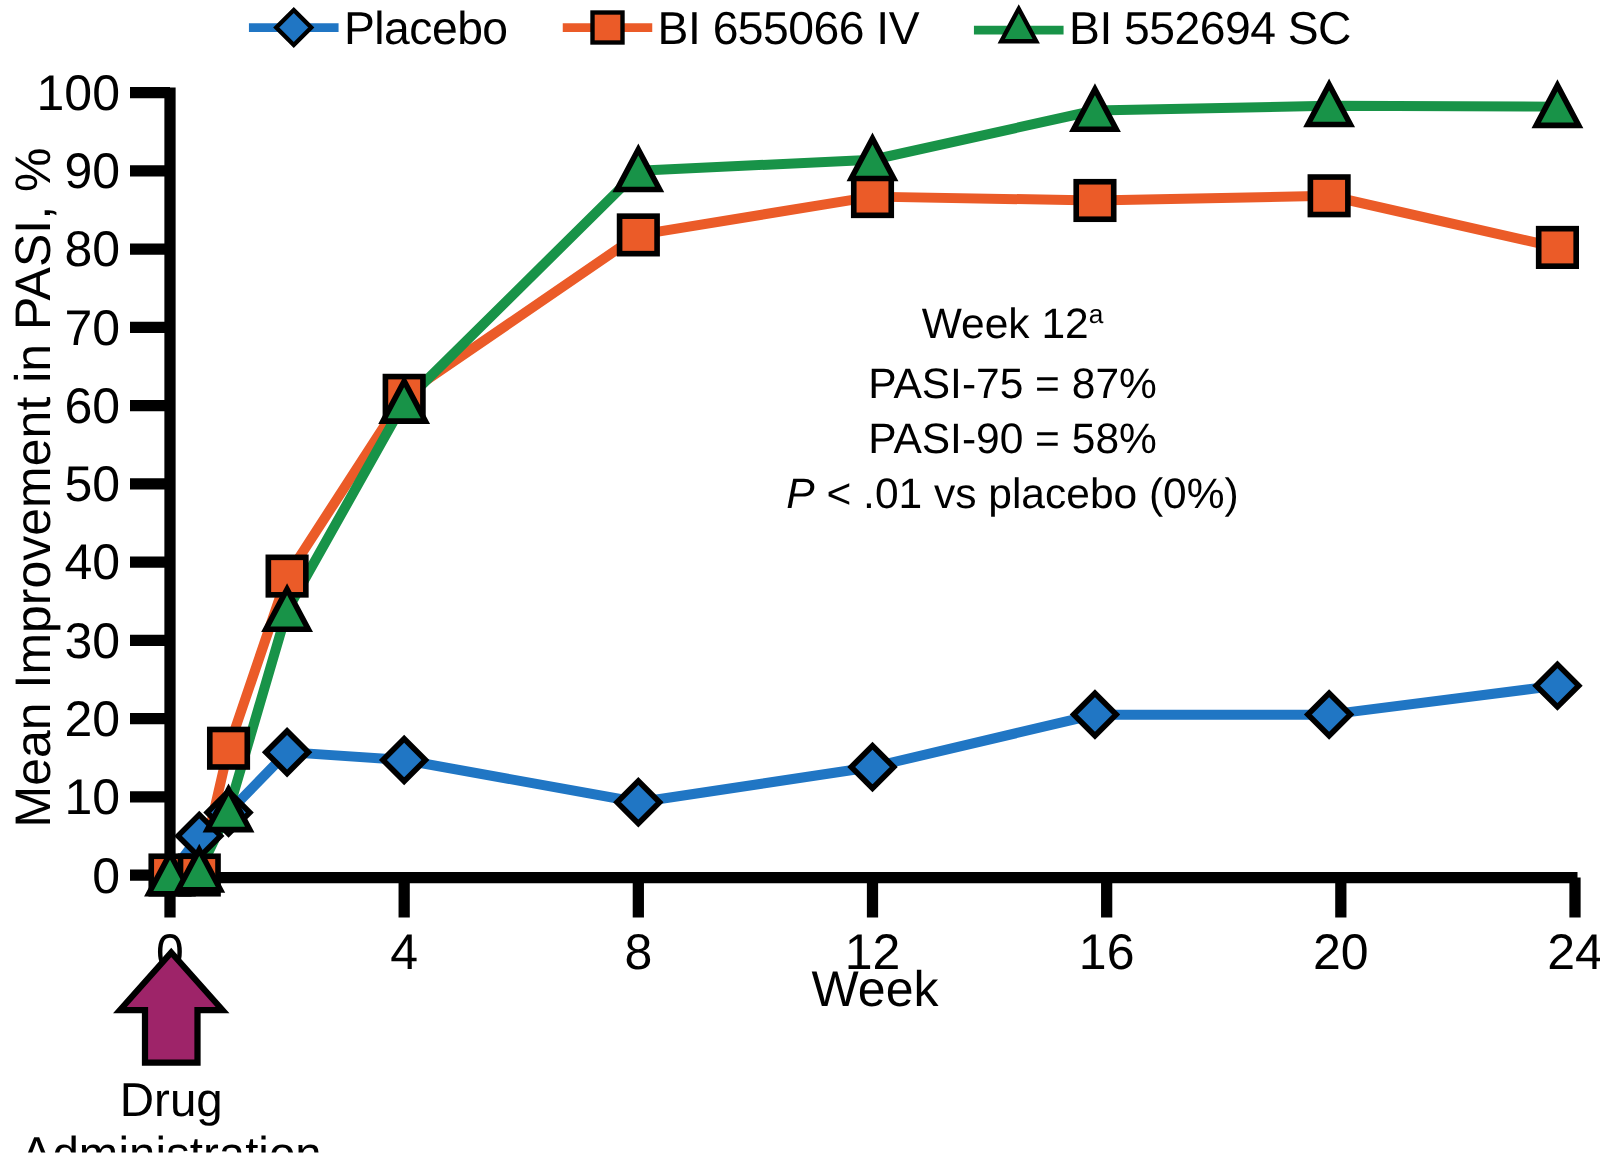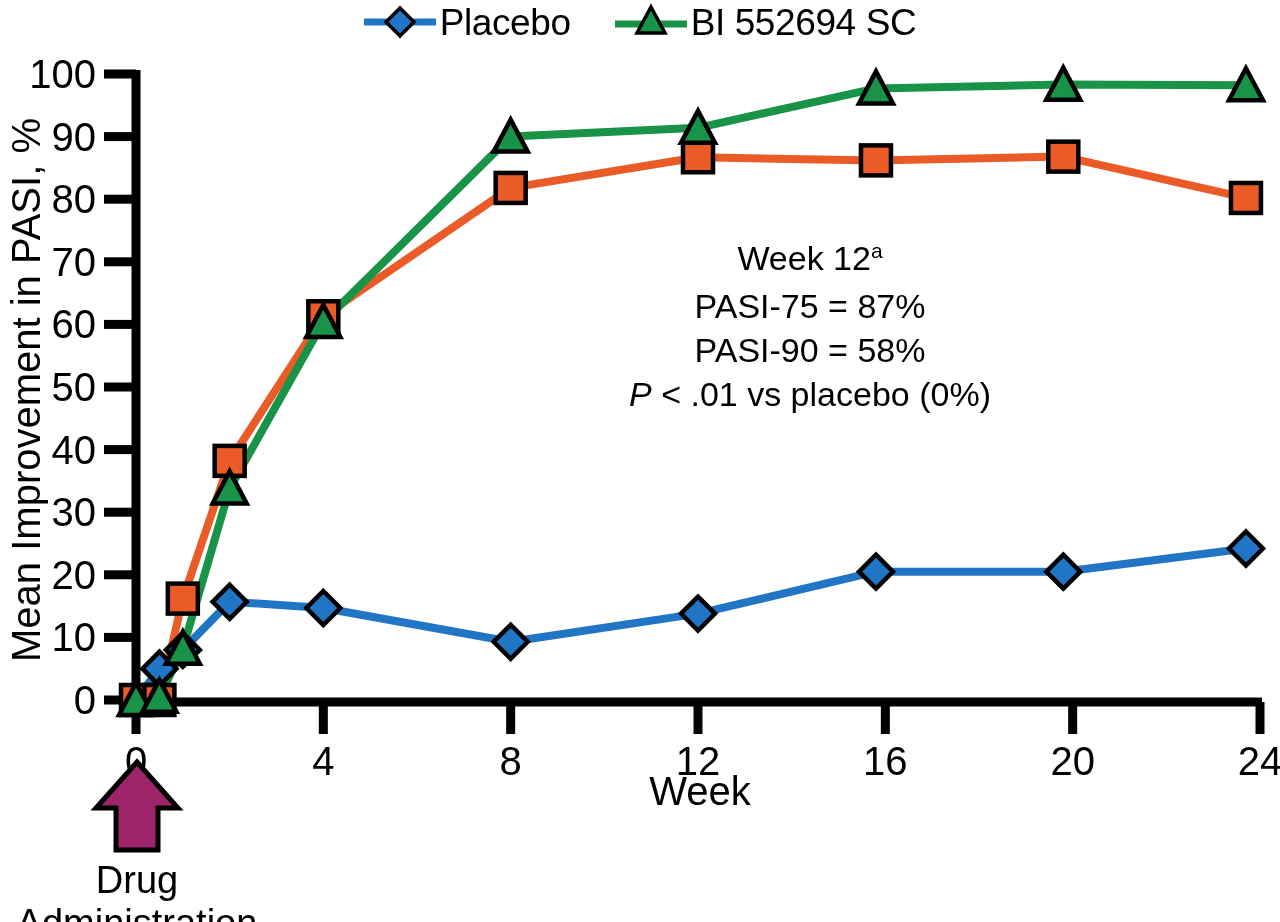--- a/index.html
+++ b/index.html
@@ -89,20 +89,27 @@
   <div class="legend-row">
 
     <div class="legend-entry">
       <svg class="legend-glyph" viewBox="0 0 72 40">
         <line x1="0" y1="20" x2="72" y2="20" stroke="#2076c4" stroke-width="7"></line>
         <polygon points="36,6 50,20 36,34 22,20" fill="#2076c4" stroke="#000" stroke-width="3.5"></polygon>
       </svg>
       <span class="legend-label">Placebo</span>
     </div>
 
+    <div class="legend-entry">
+      <svg class="legend-glyph" viewBox="0 0 72 40">
+        <line x1="0" y1="20" x2="72" y2="20" stroke="#eb5b28" stroke-width="7"></line>
+        <rect x="24" y="8" width="24" height="24" fill="#eb5b28" stroke="#000" stroke-width="3.5"></rect>
+      </svg>
+      <span class="legend-label">BI 655066 IV</span>
+    </div>
 
     <div class="legend-entry">
       <svg class="legend-glyph" viewBox="0 0 72 40">
         <line x1="0" y1="22" x2="72" y2="22" stroke="#189348" stroke-width="7"></line>
         <polygon points="36,5 50,31 22,31" fill="#189348" stroke="#000" stroke-width="3.5"></polygon>
       </svg>
       <span class="legend-label">BI 552694 SC</span>
     </div>
 
   </div>

